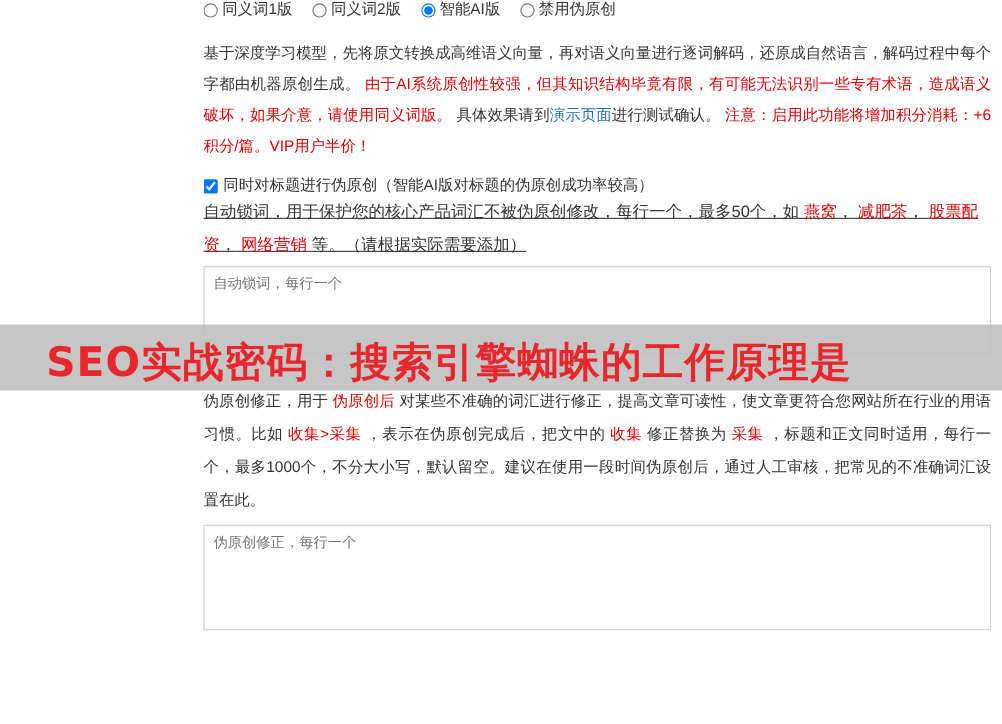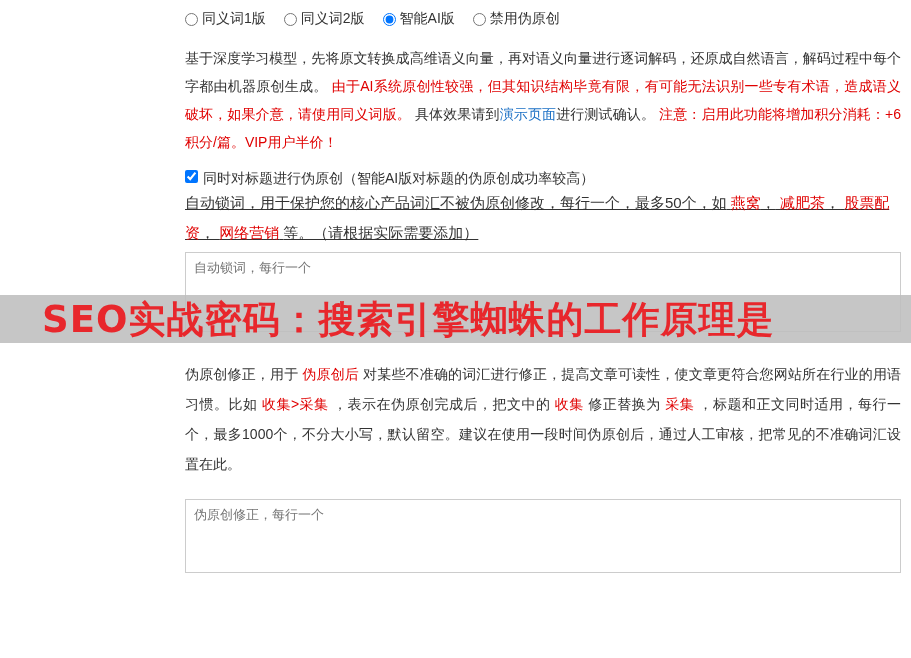--- a/index.html
+++ b/index.html
@@ -23,21 +23,21 @@
     width: 716px;
   }
   
   .radio-row {
     display: flex;
     align-items: center;
     flex-wrap: wrap;
     padding: 0;
   }
   .mode-row {
-    padding-top: 10px;
+    padding-top: 0;
     padding-bottom: 6px;
   }
   .radio-item {
     display: flex;
     align-items: center;
     margin-right: 18px;
     white-space: nowrap;
   }
   .radio-item input[type="radio"] {
     margin: 0 4px 0 0;
@@ -68,20 +68,21 @@
   }
   .desc .red {
     color: #e00000;
   }
   .desc .link {
     color: #1a6fc4;
     text-decoration: none;
   }
   .check-row {
     display: flex;
+    align-items: center;
     margin-top: 14px;
   }
   .check-row input[type="checkbox"] {
     margin: 0 5px 0 0;
     width: 13px;
     height: 13px;
   }
   .check-row span {
     font-size: 14px;
     color: #333;
@@ -105,40 +106,40 @@
     padding: 6px 8px;
     resize: none;
     outline: none;
     background: #fff;
   }
   .ta-lock {
     height: 80px;
     margin-top: 4px;
   }
   .ta-fix {
-    height: 74px;
-    margin-top: 20px;
+    height: 96px;
+    margin-top: 8px;
   }
   .fix-desc {
     font-size: 14px;
     line-height: 30px;
     color: #333;
     margin-top: 24px;
     text-align: justify;
   }
   
   .banner {
     position: absolute;
     left: 0;
     top: 295px;
     width: 911px;
-    height: 48px;
+    height: 60px;
     background: rgba(190, 190, 190, 0.88);
     display: flex;
-    align-items: flex-start;
+    align-items: flex-end;
     z-index: 50;
   }
   .banner-text {
     color: #e8272c;
     font-size: 37px;
     font-weight: bold;
     font-family: "DejaVu Sans", sans-serif;
     margin-left: 42px;
     letter-spacing: 1px;
     white-space: nowrap;

